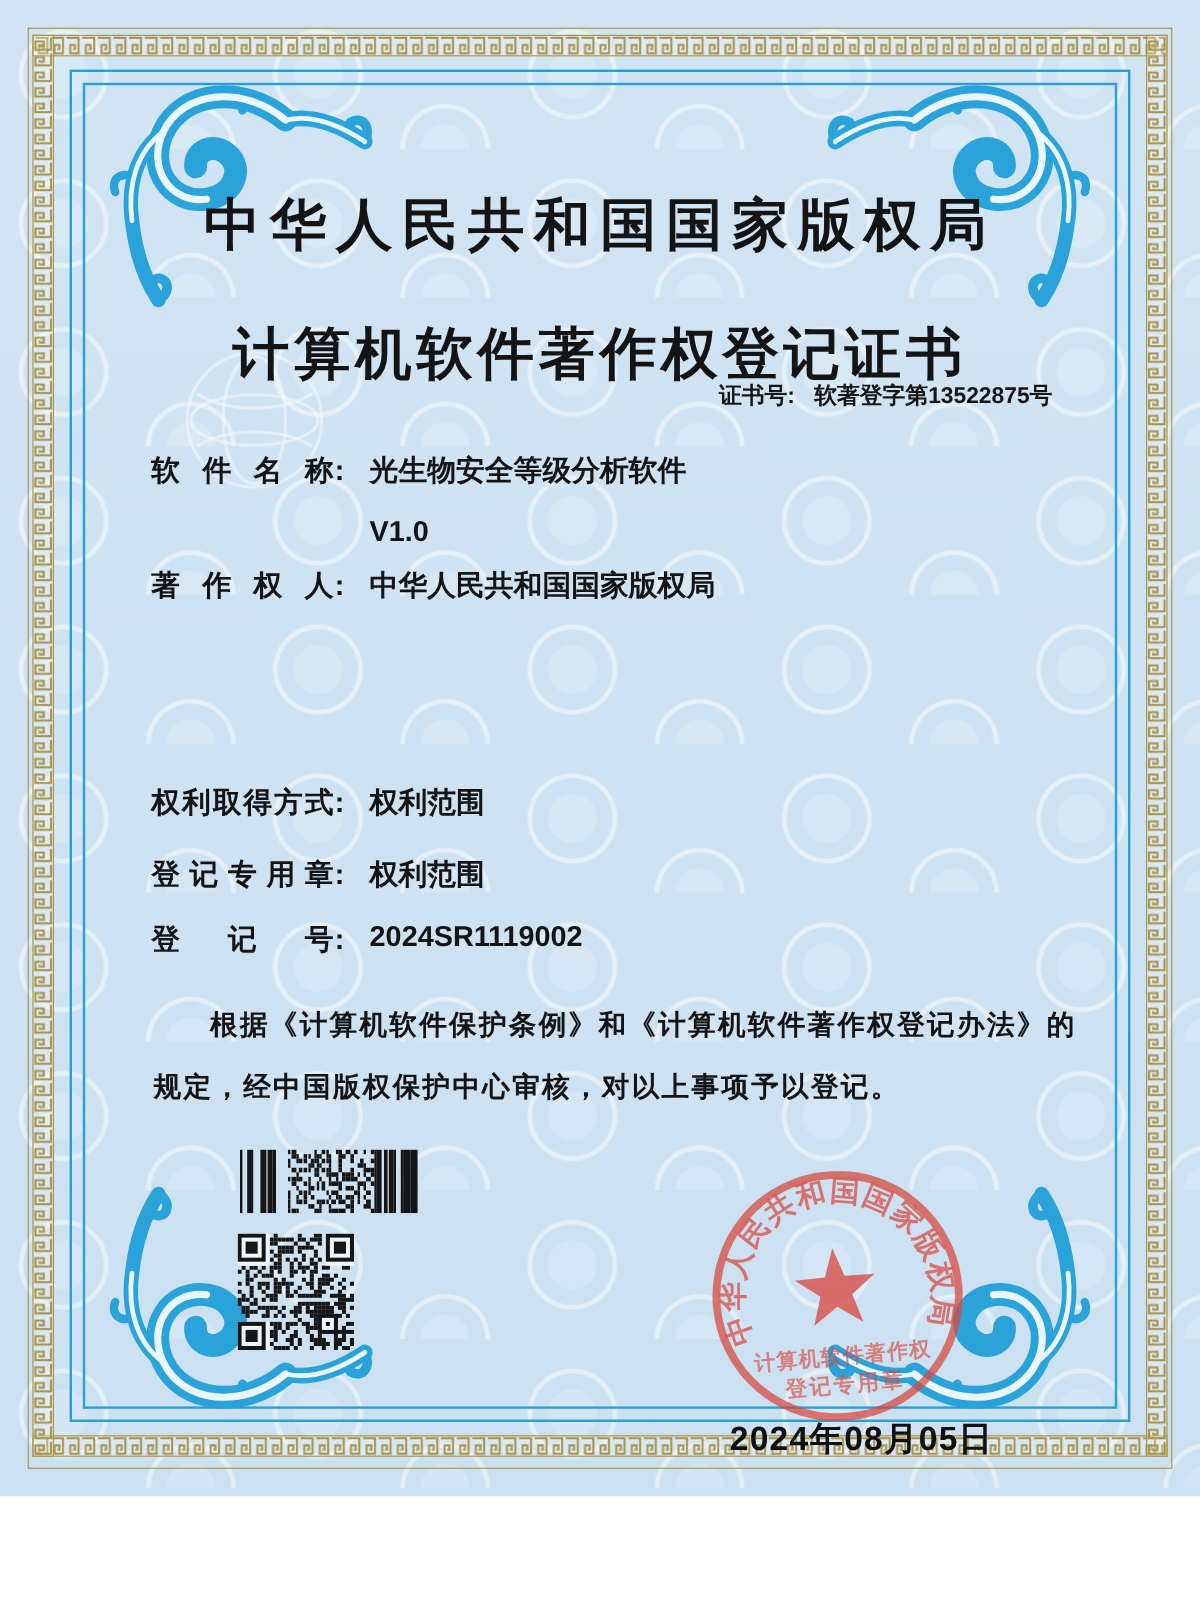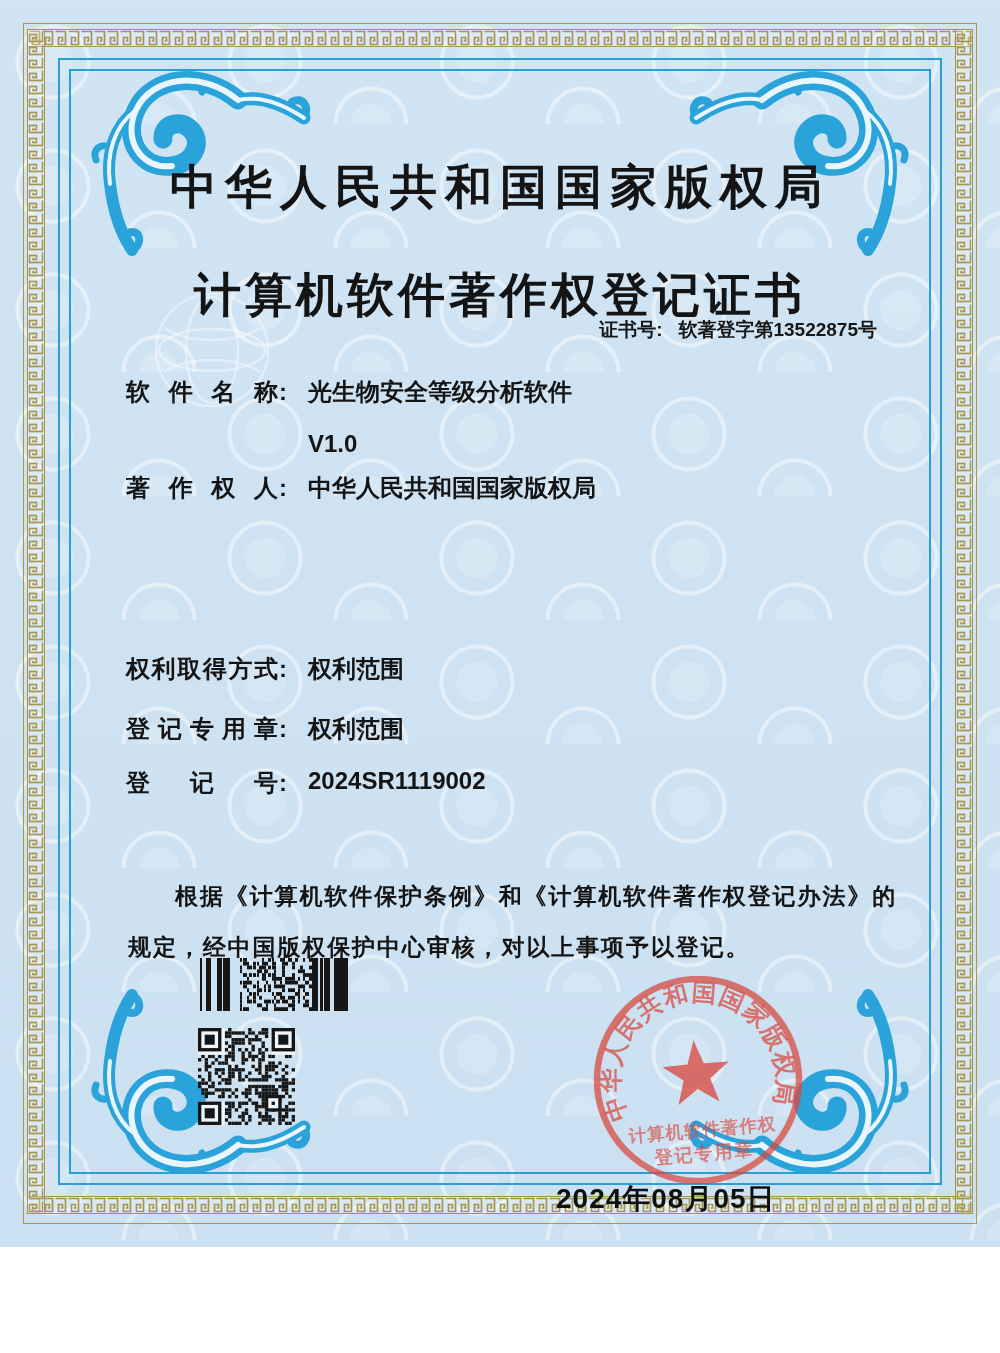--- a/index.html
+++ b/index.html
@@ -38,26 +38,26 @@
   
   .t-center{position:absolute; left:0; width:1000px; text-align:center; color:#141414;}
   .title1{top:156px; font-family:"Liberation Serif","DejaVu Serif",serif; font-weight:bold; font-size:47px; letter-spacing:8px;}
   .title2{top:228px; font-family:"Liberation Serif","DejaVu Serif",serif; font-weight:bold; font-size:47px; letter-spacing:4px;margin-top:36px;}
   .cert-no{position:absolute; top:317px; right:123px; font-size:19px; font-weight:bold; color:#161616; display:flex; gap:16px; align-items:flex-start;}
   .frow{position:absolute; left:126px; color:#141414; font-size:24px; font-weight:bold; white-space:nowrap;}
   .flabel{display:inline-block; width:152px; text-align:justify; text-align-last:justify;}
   .fcolon{display:inline-block; margin-left:1px;}
   .fvalue{position:absolute; left:182px; white-space:nowrap;}
   .vline2{position:absolute; left:308px; color:#141414; font-size:24px; font-weight:bold;margin-top:10px;}
-  .stmt{position:absolute; left:128px; width:770px; color:#141414; font-size:23px; font-weight:bold; letter-spacing:1.9px; white-space:nowrap;margin-top:42px;}
+  .stmt{position:absolute; left:128px; width:770px; color:#141414; font-size:23px; font-weight:bold; letter-spacing:1.9px; white-space:nowrap;}
   .stmt.indent{padding-left:47px;}
   .barcode{position:absolute; left:200px; top:958px;}
   .qrcode{position:absolute; left:198px; top:1028px;}
   .seal{position:absolute; left:588px; top:976px; opacity:.88;}
-  .issue-date{position:absolute; left:556px; top:1180px; width:290px; text-align:left; font-size:28px; font-weight:bold; color:#101010; letter-spacing:1px;}
+  .issue-date{position:absolute; left:573px; top:1180px; width:290px; text-align:center; font-size:28px; font-weight:bold; color:#101010; letter-spacing:1px;}
 </style>
 </head>
 <body>
 
 <div class="page">
 
   <div class="gold-outer"></div>
 
   <div class="meander h top">
     <svg width="100%" height="16">

